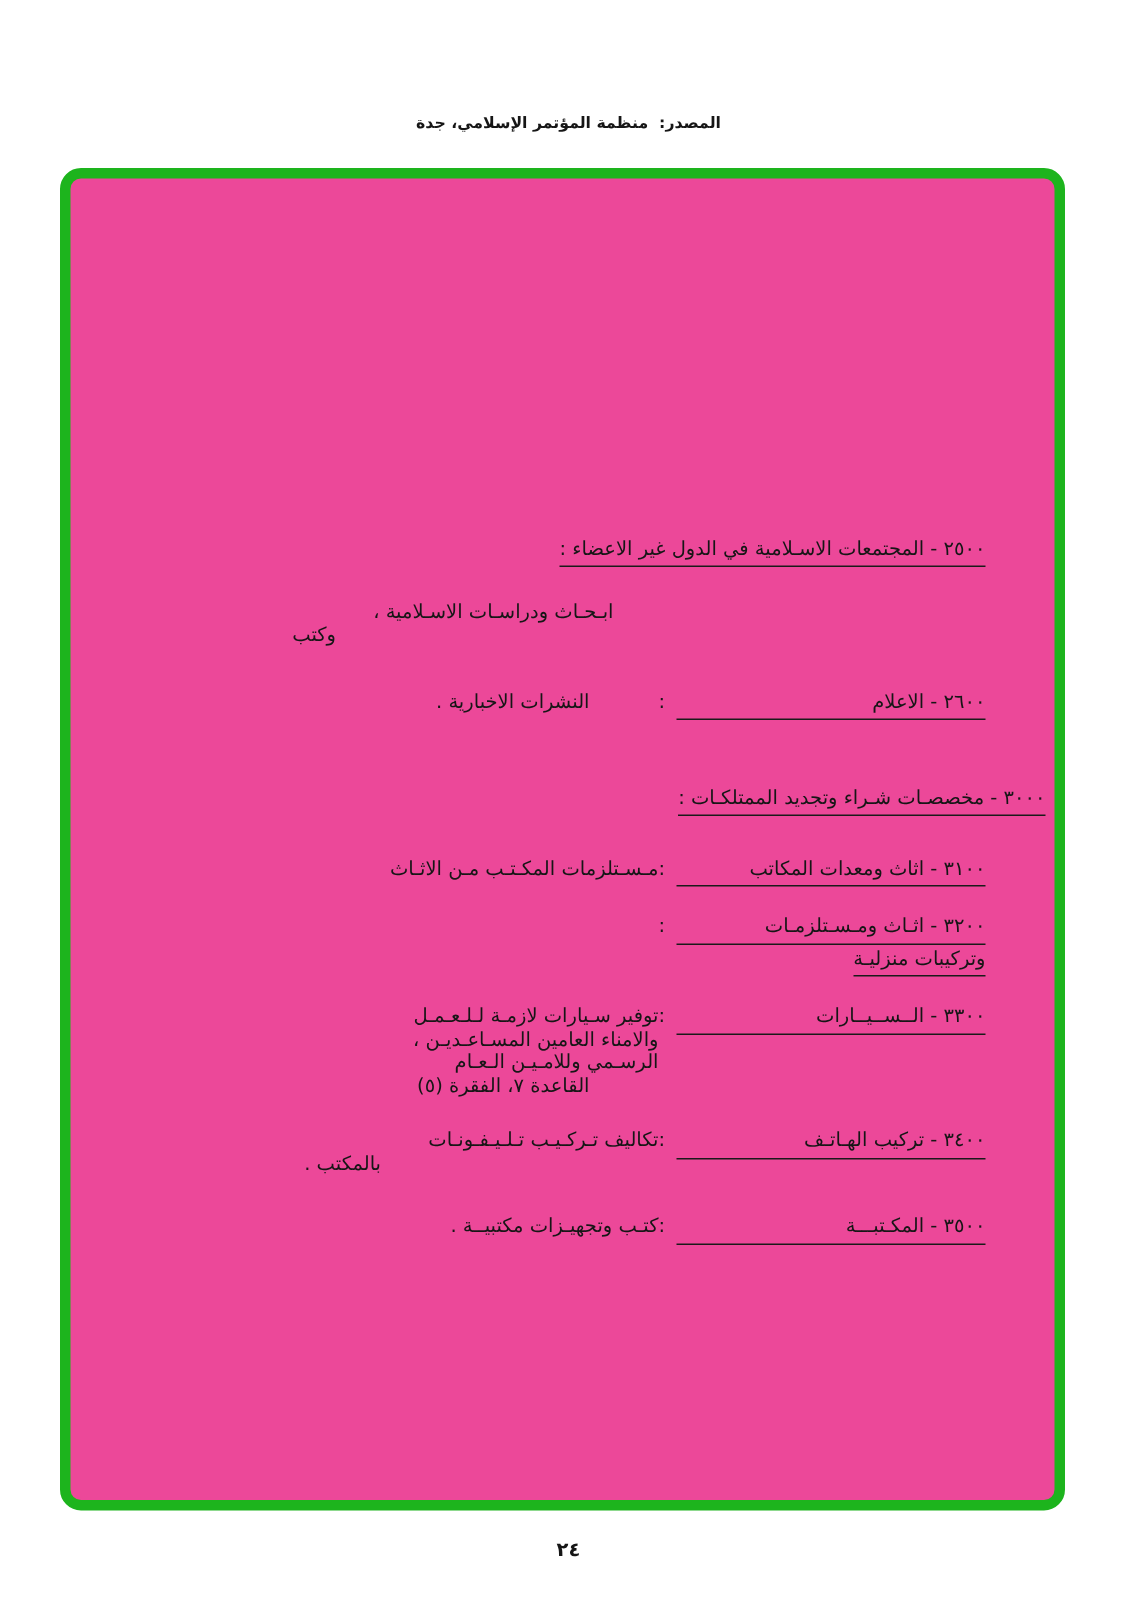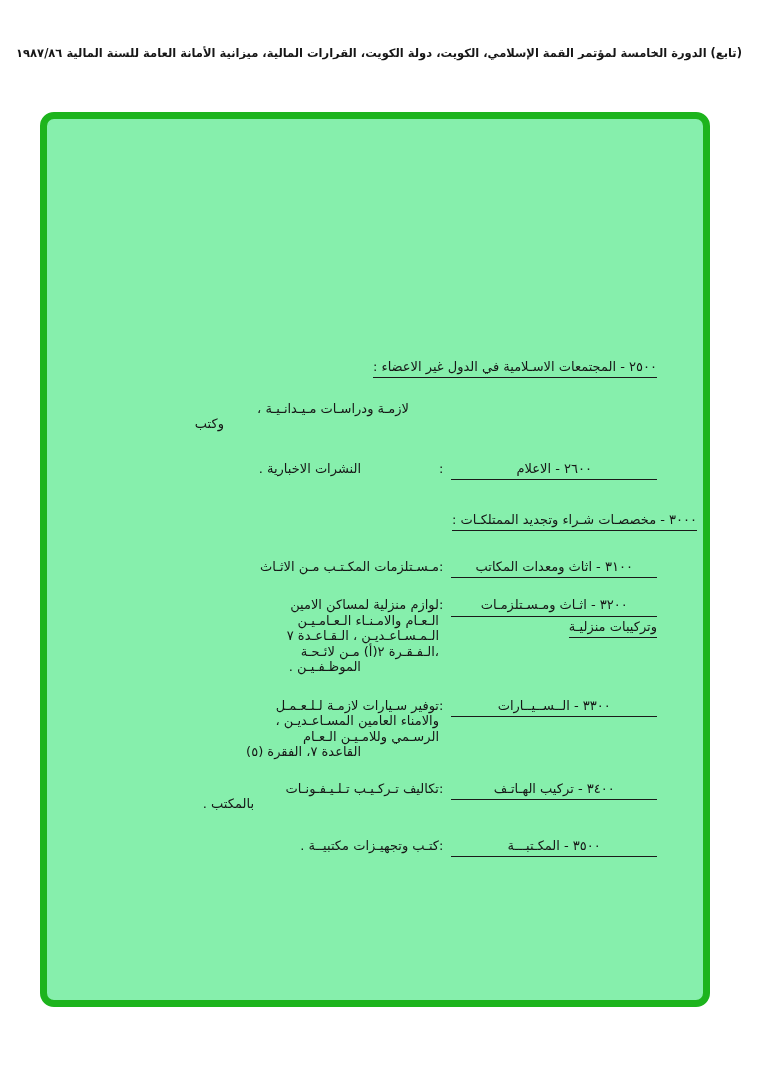--- a/index.html
+++ b/index.html
@@ -10,69 +10,69 @@
   .hdr1{
     position:absolute;top:46px;left:0;right:0;text-align:center;
     font-size:11.5px;font-weight:bold;white-space:nowrap;letter-spacing:0;
   }
   .hdr2{
     position:absolute;top:76px;left:0;right:0;text-align:center;
     font-size:10.5px;font-weight:bold;
   }
   .frame{
     position:absolute;left:40px;top:112px;width:670px;height:895px;
-    border:7px solid #1db41d;border-radius:14px;box-sizing:border-box;background:#86efac;
+    border:7px solid #1db41d;border-radius:14px;box-sizing:border-box;background:#ec4899;
   }
   .content{
     position:absolute;left:90px;top:112px;width:520px;
     font-size:13px;line-height:15.5px;
   }
   .u{border-bottom:1.5px solid #1a1a1a;padding-bottom:3px;}
   .heading{text-align:right;margin-top:0;}
   .h2500{margin-top:128px;}
-  .h3000{margin-top:32px;position:relative;right:-40px;}
+  .h3000{margin-top:45px;position:relative;right:-40px;}
   .desc-stand{margin-top:26px;margin-right:248px;text-align:right;white-space:nowrap;}
   .row{display:flex;align-items:flex-start;}
   .r2600{margin-top:29px;}
   .r3100{margin-top:31px;}
   .r3200{margin-top:19px;}
   .r3300{margin-top:23px;}
   .r3400{margin-top:21px;}
   .r3500{margin-top:26px;}
   .title-cell{flex:0 0 auto;width:218px;display:flex;justify-content:space-between;align-items:flex-start;}
   .title-cell.block{display:block;}
   .trow{display:flex;justify-content:space-between;align-items:flex-start;}
-  .title-cell .u,.trow .u{flex:1 1 auto;text-align:center;margin-left:8px;}
+  .title-cell .u,.trow .u{flex:1 1 auto;text-align:right;margin-left:8px;}
   .t2{margin-top:2px;}
   .t2 .u{flex:none;}
   .colon{flex:0 0 auto;}
   .desc-cell{flex:1 1 auto;text-align:right;padding-left:6px;}
   .dline{white-space:nowrap;}
-  .ind-m{margin-right:78px;}
+  .ind-m{margin-right:46px;}
   .ind-xl{margin-right:185px;}
   .pagenum{
     position:absolute;top:1026px;left:0;right:0;text-align:center;
     font-size:13px;font-weight:bold;
   }
 </style>
 </head>
 <body>
 
 <div class="page">
 
-  <div class="hdr1">(تابع) الدورة الخامسة لمؤتمر القمة الإسلامي، الكويت، دولة الكويت، القرارات المالية، ميزانية الأمانة العامة للسنة المالية ١٩٨٧/٨٦</div>
+  <div class="hdr2">المصدر:&nbsp;&nbsp;منظمة المؤتمر الإسلامي، جدة</div>
 
   <div class="frame" style="border-color: rgb(29, 180, 29);">
     <div class="content">
 
       <div class="heading h2500">
         <span class="u">٢٥٠٠ - المجتمعات الاسـلامية في الدول غير الاعضاء :</span>
       </div>
       <div class="desc-stand">
-        <div class="dline">لازمـة ودراسـات مـيـدانـيـة ،</div>
+        <div class="dline">ابـحـاث ودراسـات الاسـلامية ،</div>
         <div class="dline ind-xl">وكتب</div>
       </div>
 
       <div class="row r2600">
         <div class="title-cell">
           <span class="u">٢٦٠٠ - الاعلام</span>
           <span class="colon">:</span>
         </div>
         <div class="desc-cell">
           <div class="dline ind-m">النشرات الاخبارية .</div>
@@ -95,27 +95,20 @@
 
       <div class="row r3200">
         <div class="title-cell block">
           <div class="trow">
             <span class="u">٣٢٠٠ - اثـاث ومـسـتلزمـات</span>
             <span class="colon">:</span>
           </div>
           <div class="t2">
             <span class="u">وتركيبات منزليـة</span>
           </div>
-        </div>
-        <div class="desc-cell">
-          <div class="dline">لوازم منزلية لمساكن الامين</div>
-          <div class="dline">الـعـام والامـنـاء الـعـامـيـن</div>
-          <div class="dline">الـمـسـاعـديـن ، الـقـاعـدة ٧</div>
-          <div class="dline">،الـفـقـرة ٢(أ) مـن لائـحـة</div>
-          <div class="dline ind-m">الموظـفـيـن .</div>
         </div>
       </div>
 
       <div class="row r3300">
         <div class="title-cell">
           <span class="u">٣٣٠٠ - الــســيــارات</span>
           <span class="colon">:</span>
         </div>
         <div class="desc-cell">
           <div class="dline">توفير سـيارات لازمـة لـلـعـمـل</div>
@@ -142,14 +135,15 @@
           <span class="colon">:</span>
         </div>
         <div class="desc-cell">
           <div class="dline">كتـب وتجهيـزات مكتبيــة .</div>
         </div>
       </div>
 
     </div>
   </div>
 
+  <div class="pagenum">٢٤</div>
 
 </div>
 
 </body></html>

